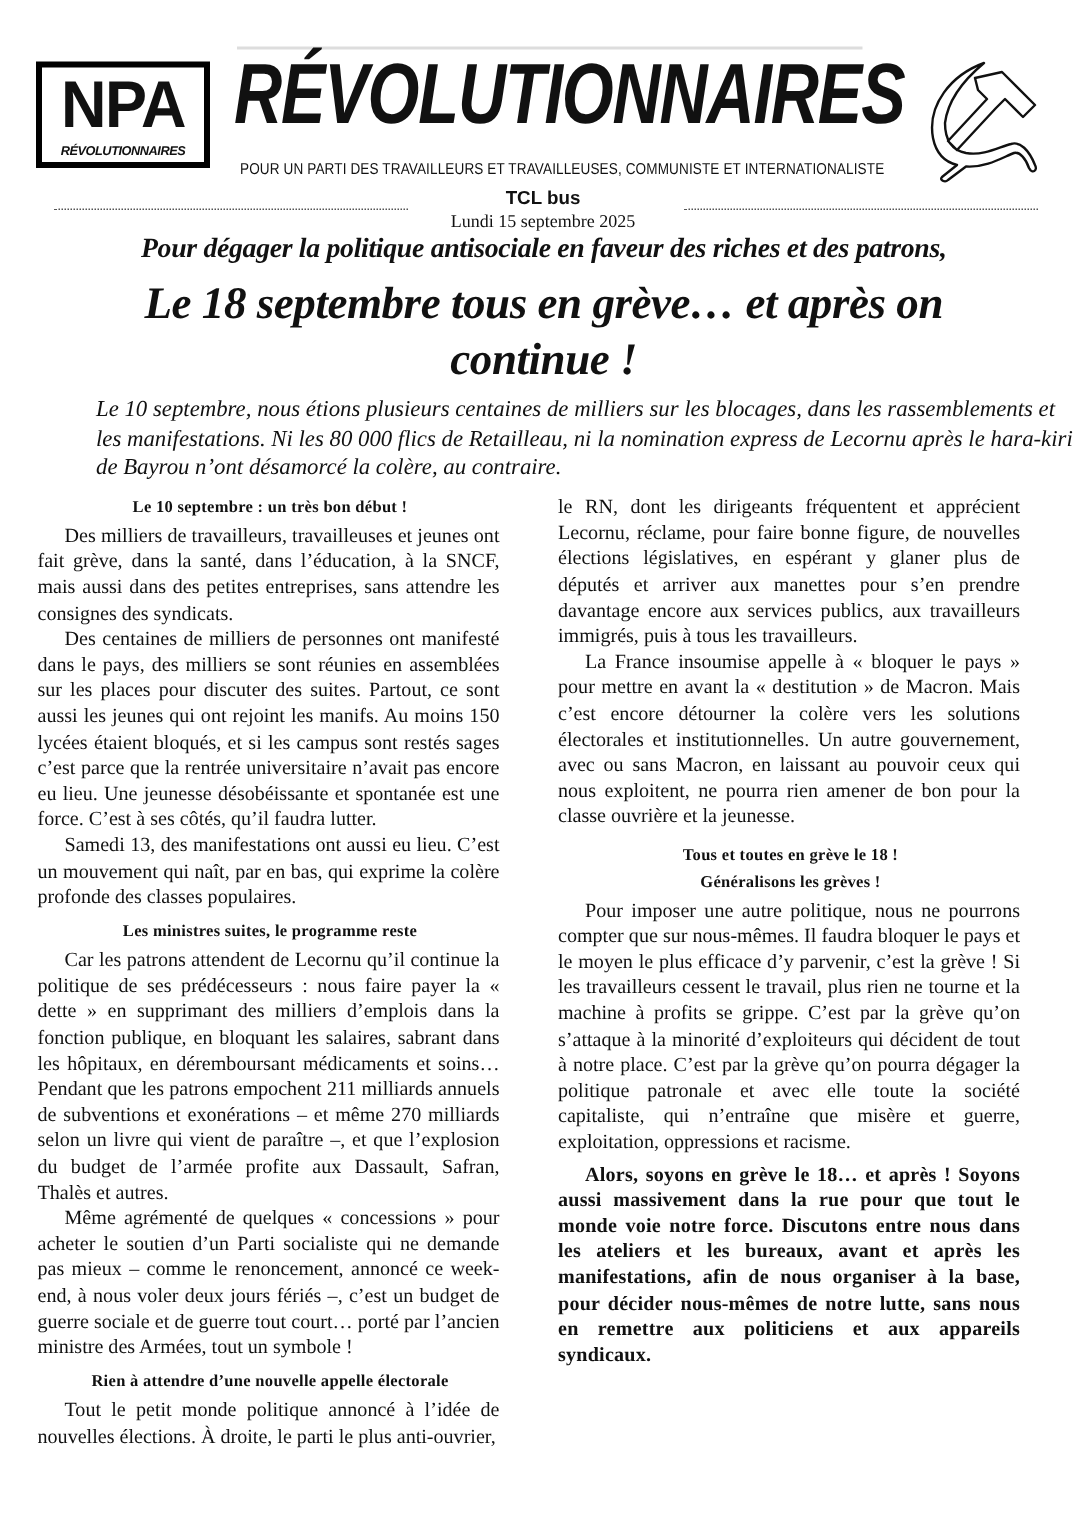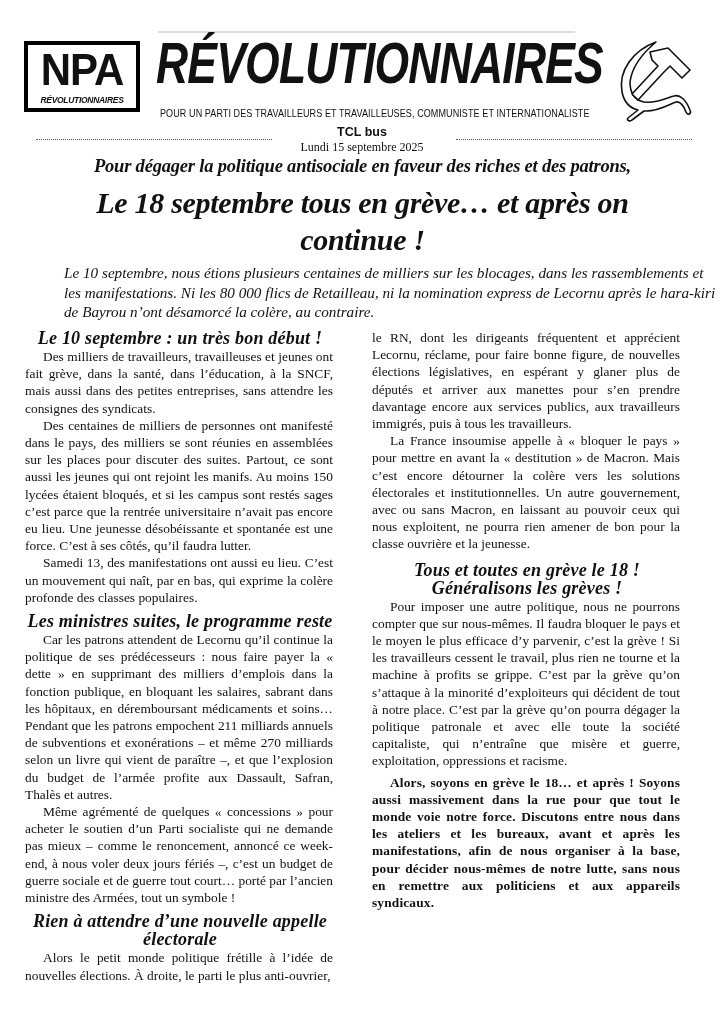--- a/index.html
+++ b/index.html
@@ -69,21 +69,21 @@
   
   .col {
     position: absolute; top: 329px; width: 308px;
     font-size: 13.4px; line-height: 17.2px; text-align: justify;
   }
   .col.left { left: 25px; }
   .col.right { left: 372px; top: 329px; }
   .col p { text-indent: 18px; }
   .col p.noindent { text-indent: 0; }
   .col h3 {
-    font-weight: 700; font-style: italic; font-size: 18px; line-height: 18px;
+    font-weight: 700; font-size: 11px; line-height: 18px;
     text-align: center; margin: 6px 0 1px 2px; letter-spacing: 0.2px;
   }
   .col h3.first { margin-top: 0; }
   .col p.bold { font-weight: 700; margin-top: 4px; letter-spacing: 0.15px; }
 </style>
 </head>
 <body>
 
 <div class="logo-box">
   <div class="logo-npa">NPA</div>
@@ -116,21 +116,21 @@
   <h3 class="first">Le 10 septembre : un très bon début !</h3>
   <p>Des milliers de travailleurs, travailleuses et jeunes ont fait grève, dans la santé, dans l’éducation, à la SNCF, mais aussi dans des petites entreprises, sans attendre les consignes des syndicats.</p>
   <p>Des centaines de milliers de personnes ont manifesté dans le pays, des milliers se sont réunies en assemblées sur les places pour discuter des suites. Partout, ce sont aussi les jeunes qui ont rejoint les manifs. Au moins 150 lycées étaient bloqués, et si les campus sont restés sages c’est parce que la rentrée universitaire n’avait pas encore eu lieu. Une jeunesse désobéissante et spontanée est une force. C’est à ses côtés, qu’il faudra lutter.</p>
   <p>Samedi 13, des manifestations ont aussi eu lieu. C’est un mouvement qui naît, par en bas, qui exprime la colère profonde des classes populaires.</p>
 
   <h3>Les ministres suites, le programme reste</h3>
   <p>Car les patrons attendent de Lecornu qu’il continue la politique de ses prédécesseurs : nous faire payer la « dette » en supprimant des milliers d’emplois dans la fonction publique, en bloquant les salaires, sabrant dans les hôpitaux, en déremboursant médicaments et soins… Pendant que les patrons empochent 211 milliards annuels de subventions et exonérations – et même 270 milliards selon un livre qui vient de paraître –, et que l’explosion du budget de l’armée profite aux Dassault, Safran, Thalès et autres.</p>
   <p>Même agrémenté de quelques « concessions » pour acheter le soutien d’un Parti socialiste qui ne demande pas mieux – comme le renoncement, annoncé ce week-end, à nous voler deux jours fériés –, c’est un budget de guerre sociale et de guerre tout court… porté par l’ancien ministre des Armées, tout un symbole !</p>
 
   <h3>Rien à attendre d’une nouvelle appelle électorale</h3>
-  <p>Alors le petit monde politique frétille à l’idée de nouvelles élections. À droite, le parti le plus anti-ouvrier,</p>
+  <p>Tout le petit monde politique annoncé à l’idée de nouvelles élections. À droite, le parti le plus anti-ouvrier,</p>
 </div>
 
 <div class="col right">
   <p class="noindent">le RN, dont les dirigeants fréquentent et apprécient Lecornu, réclame, pour faire bonne figure, de nouvelles élections législatives, en espérant y glaner plus de députés et arriver aux manettes pour s’en prendre davantage encore aux services publics, aux travailleurs immigrés, puis à tous les travailleurs.</p>
   <p>La France insoumise appelle à « bloquer le pays » pour mettre en avant la « destitution » de Macron. Mais c’est encore détourner la colère vers les solutions électorales et institutionnelles. Un autre gouvernement, avec ou sans Macron, en laissant au pouvoir ceux qui nous exploitent, ne pourra rien amener de bon pour la classe ouvrière et la jeunesse.</p>
 
   <h3 style="margin-top:8px;">
     <span>Tous et toutes en grève le 18 !</span><br>
     <span>Généralisons les grèves !</span>
   </h3>

